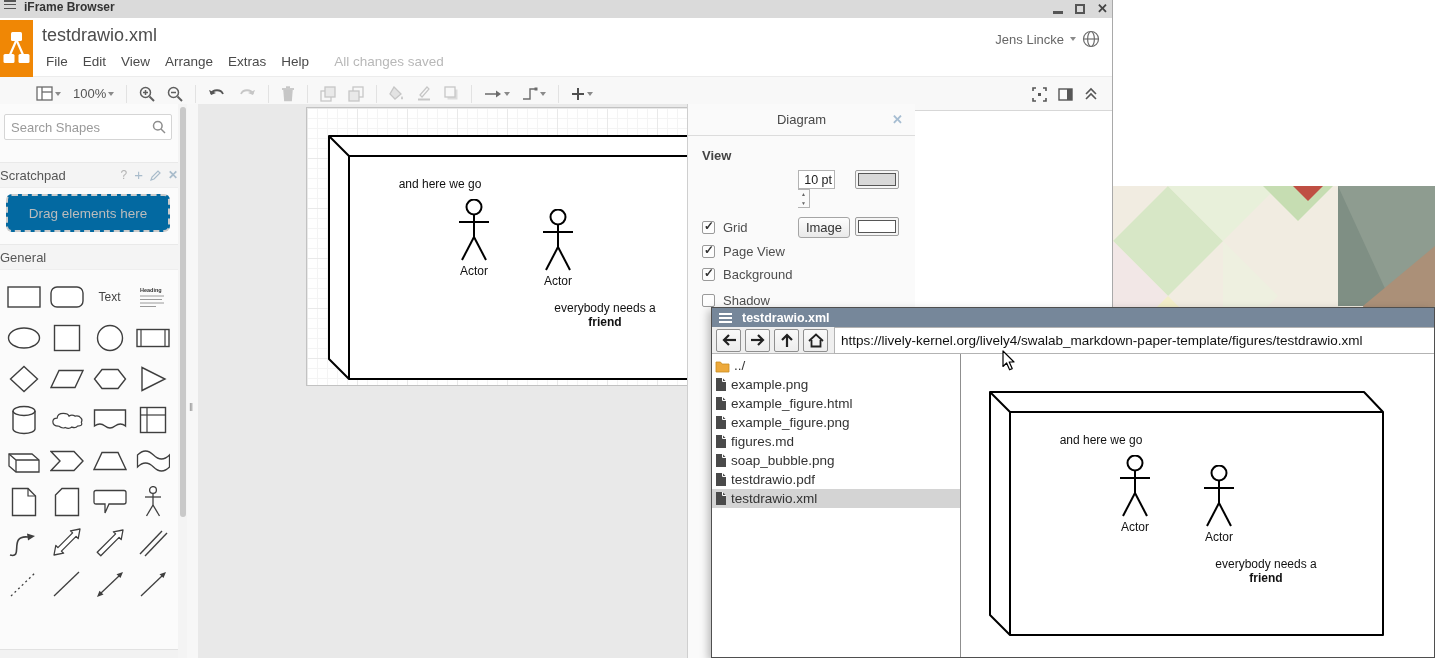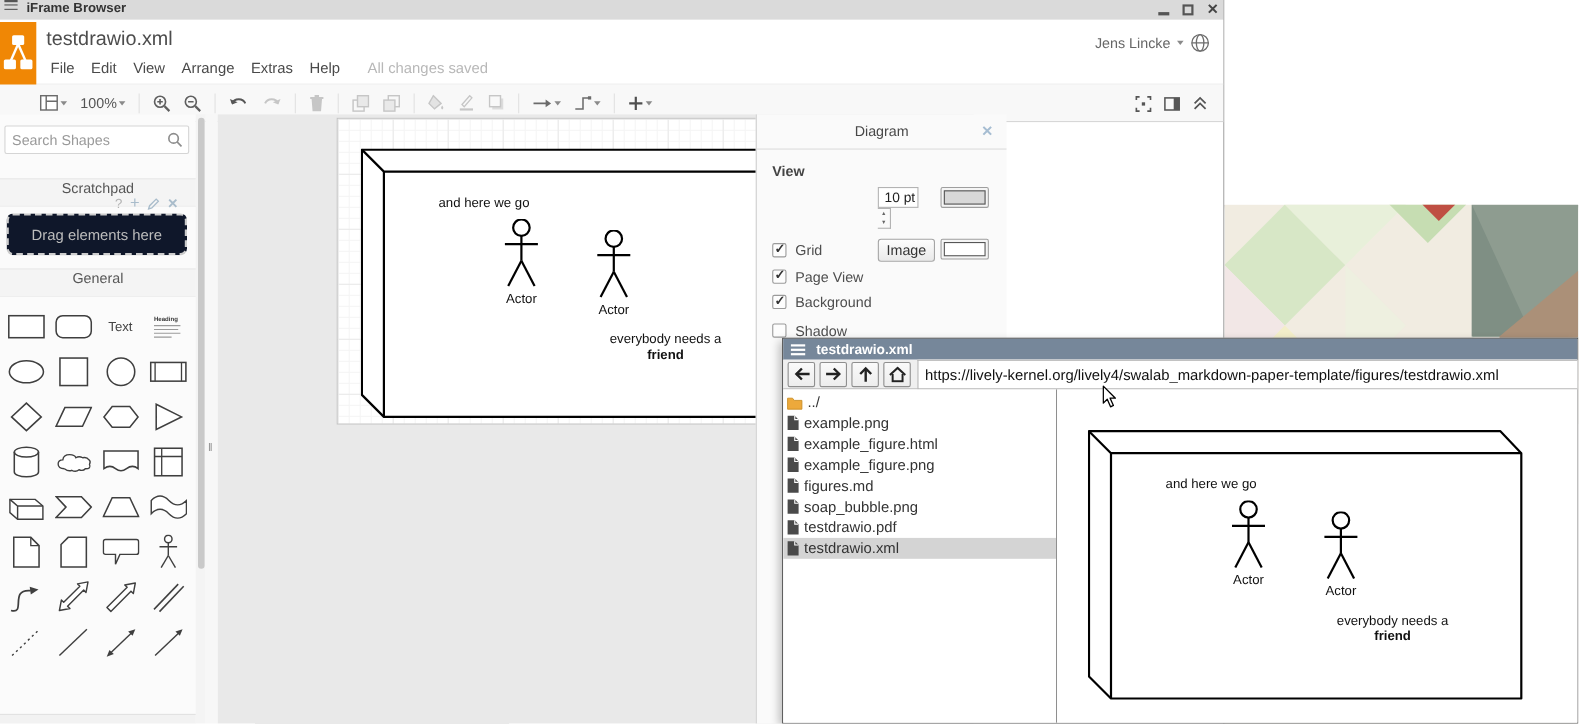--- a/index.html
+++ b/index.html
@@ -48,24 +48,24 @@
 
   
   .dw-body { position:absolute; left:0; top:104px; right:0; bottom:0; }
   .dw-sidebar { position:absolute; left:0; top:0; width:178px; bottom:0; background:#fbfbfb; }
   .sb-search { position:absolute; left:4px; top:10px; width:168px; height:26px; }
   .sb-search input { width:100%; height:100%; border:1px solid #d5d5d5; border-radius:2px; padding:0 24px 0 6px;
                      font-family:"Liberation Sans",sans-serif; font-size:13px; color:#333; background:#fff; }
   .sb-search input::placeholder { color:#9a9a9a; }
   .sb-search svg { position:absolute; right:6px; top:6px; }
   .sb-section-head { position:absolute; left:0; width:178px; height:26px; background:#f4f4f4; border-top:1px solid #e9e9e9;
-                     border-bottom:1px solid #eee; display:flex; align-items:center; padding:0 16px; font-size:13px; color:#565656;flex-direction:column; }
+                     border-bottom:1px solid #eee; display:flex; align-items:center; padding:0 0; font-size:13px; color:#565656; }
   .sb-head-icons { margin-left:auto; display:flex; gap:7px; align-items:center; font-size:12px; color:#a9bccb; }
   .sb-dropzone { position:absolute; left:6px; top:90px; width:164px; height:38px; border:2px dashed #cccccc; border-radius:6px;
-                 display:flex; align-items:center; justify-content:center; font-size:13.5px; color:#bcbcbc; background:#0f172a; }
+                 display:flex; align-items:center; justify-content:center; font-size:13.5px; color:#bcbcbc; background:#0369a1; }
   .sb-palette { position:absolute; left:2px; top:172px; width:174px; display:grid; grid-template-columns:repeat(4,43px); grid-auto-rows:41px; }
   .sb-shape { display:flex; align-items:center; justify-content:center; }
   .sb-shape svg { display:block; }
   .sb-text-shape { font-size:12px; color:#444; }
   .sb-bottom-strip { position:absolute; left:0; bottom:0; width:178px; height:9px; background:#f2f2f2; border-top:1px solid #e2e2e2; }
   .sb-scrollbar { position:absolute; left:178px; top:0; width:9px; bottom:0; background:#f4f4f4; }
   .sb-thumb { position:absolute; left:1.5px; top:3px; width:6px; height:410px; background:#c9c9c9; border-radius:3px; }
   .dw-splitter { position:absolute; left:187px; top:0; width:11px; bottom:0; background:#f7f7f7; }
   .dw-splitter .grip { position:absolute; top:298px; left:2px; font-size:10px; color:#8a8a8a; letter-spacing:1px; }
 

